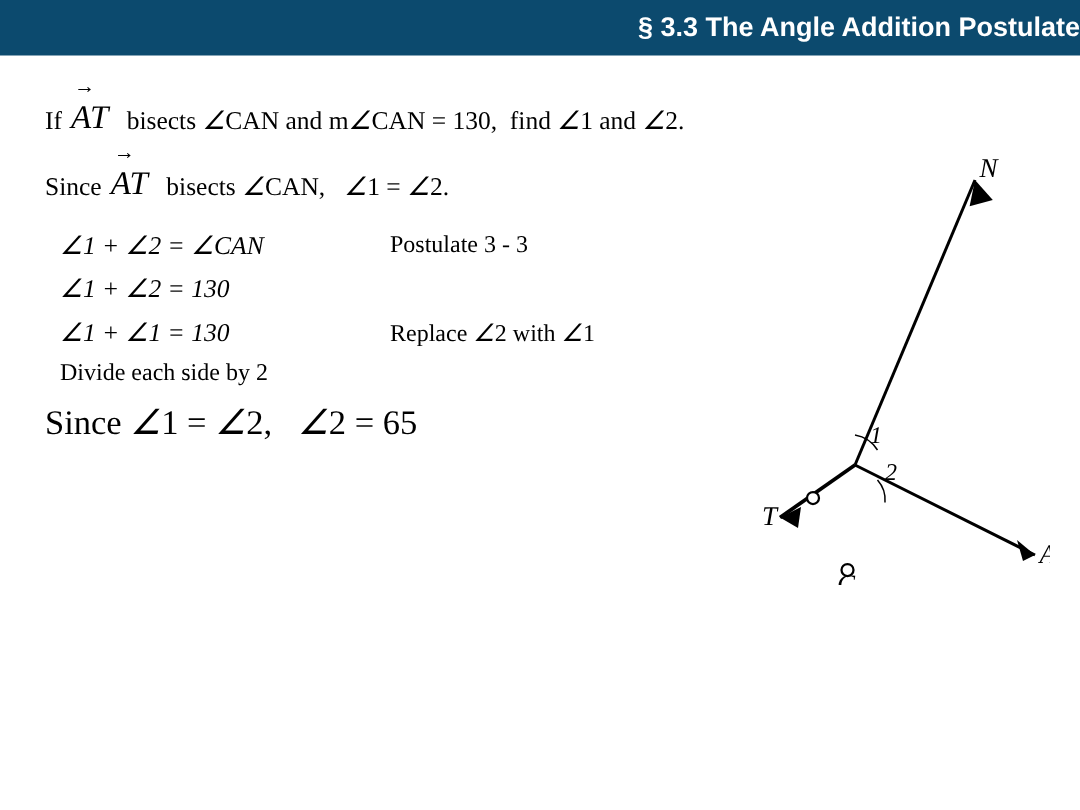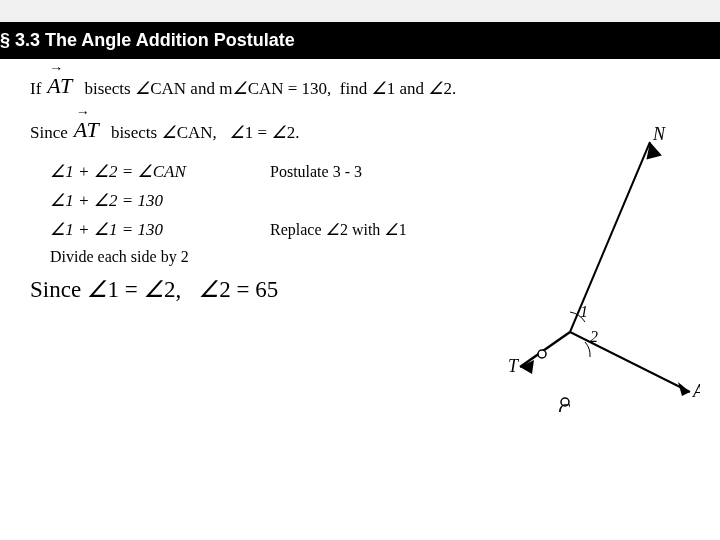--- a/index.html
+++ b/index.html
@@ -15,33 +15,32 @@
     .page {
       width: 720px;
       height: 540px;
       background: #ffffff;
       position: relative;
     }
 
     
     .header {
       width: 100%;
-      background: #000000;
+      background: #0c4a6e;
       color: #ffffff;
-      text-align: left;
+      text-align: right;
       font-size: 18px;
       font-weight: bold;
       padding: 8px 0;
       font-family: Arial, sans-serif;
-      margin-top: 22px;
     }
 
     
     .content {
-      padding: 4px 30px 10px 30px;
+      padding: 18px 30px 10px 30px;
       position: relative;
     }
 
     
     .ray-AT {
       display: inline-block;
       position: relative;
       font-style: italic;
       font-size: 22px;
       font-family: 'Times New Roman', serif;
@@ -77,21 +76,21 @@
     .final-line {
       font-size: 23px;
       margin-top: 10px;
       display: flex;
       align-items: flex-end;
       gap: 0px;
     }
 
     
     .steps {
-      margin-left: 20px;
+      margin-left: 10px;
       margin-top: 4px;
     }
 
     .step-row {
       display: flex;
       align-items: center;
       margin-bottom: 8px;
       font-size: 17px;
     }
 

